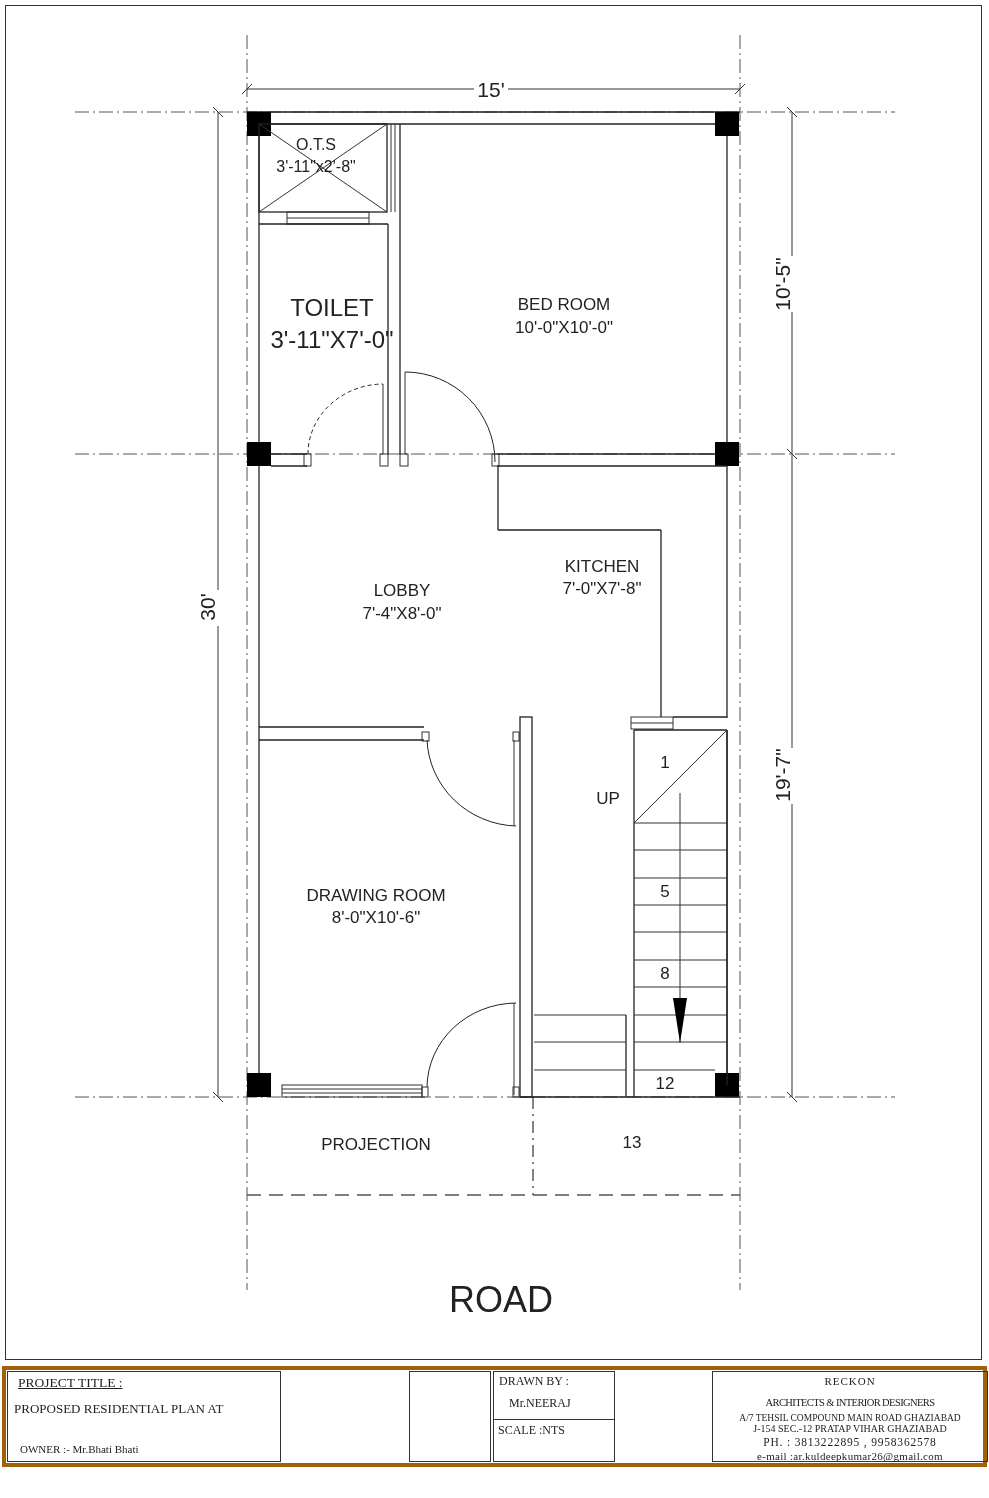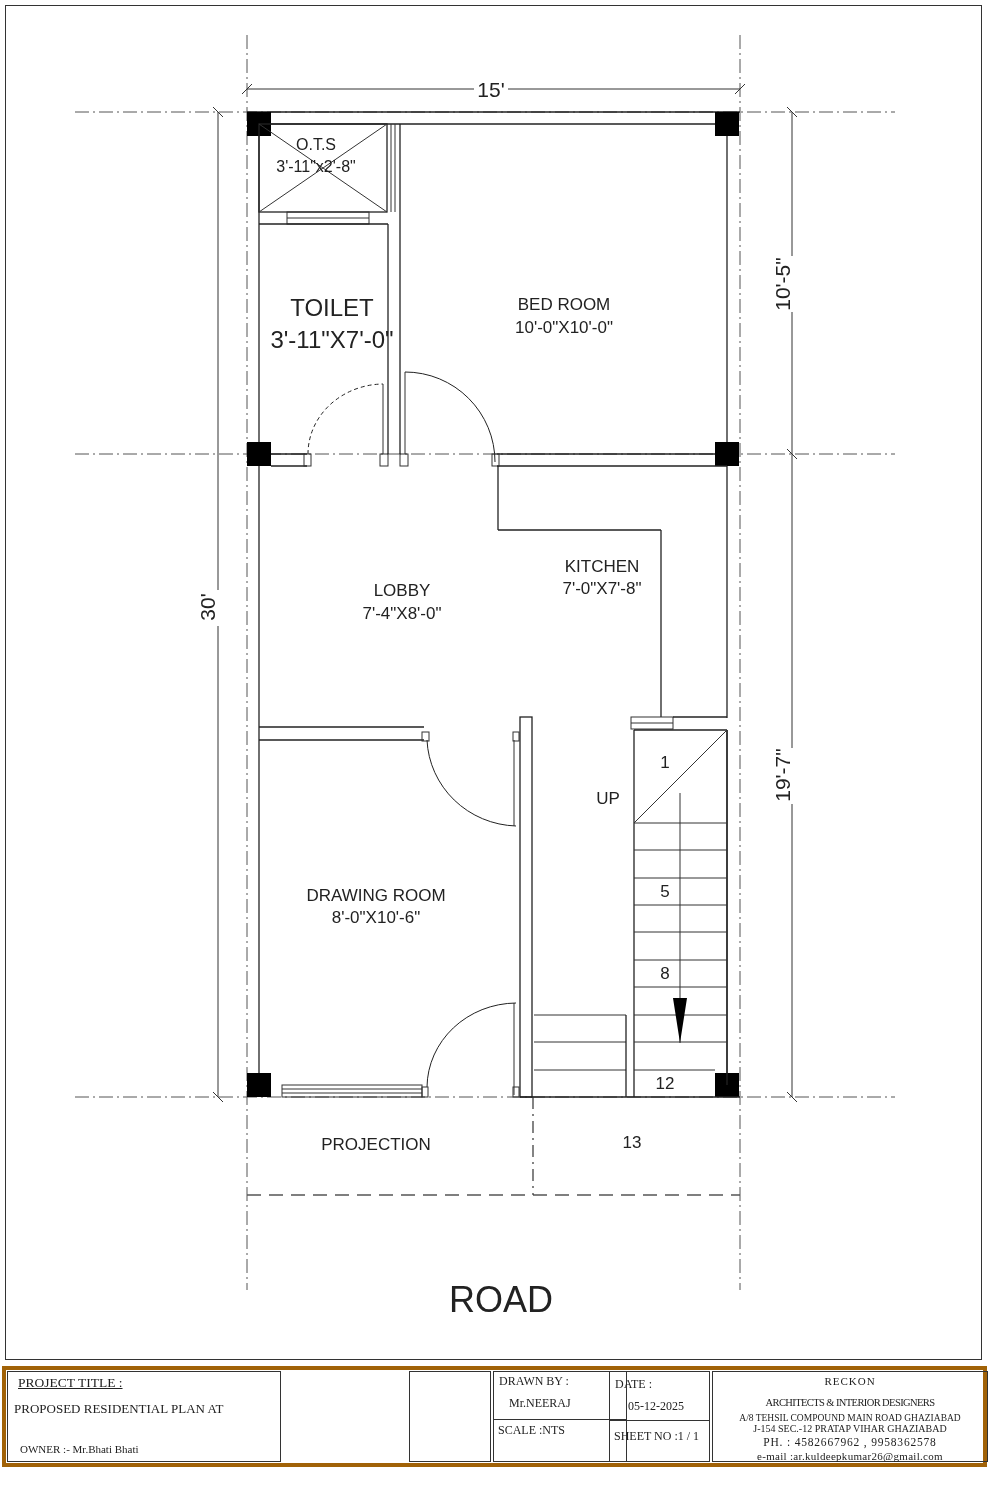--- a/index.html
+++ b/index.html
@@ -190,33 +190,27 @@
   <text class="lbl cond" x="501" y="1312" font-size="36" text-anchor="middle">ROAD</text>
 </svg>
 
 <div class="tb">
   <div class="tb-cell" style="left:1px; width:274px;">
     <div class="tb-text u" style="left:10px; top:3px; font-size:13.5px;">PROJECT  TITLE  :</div>
     <div class="tb-text" style="left:6px; top:29px; font-size:13px;">PROPOSED RESIDENTIAL PLAN AT</div>
     <div class="tb-text" style="left:12px; top:71px; font-size:11px;">OWNER :- Mr.Bhati Bhati</div>
   </div>
   <div class="tb-cell" style="left:403px; width:82px;"></div>
-  <div class="tb-cell" style="left:487px; width:134px;">
+  <div class="tb-cell" style="left:487px; width:122px;">
     <div class="tb-text" style="left:5px; top:2px; font-size:12px;">DRAWN BY  :</div>
     <div class="tb-text" style="left:15px; top:24px; font-size:12px;">Mr.NEERAJ</div>
     <div class="hline" style="top:47px;"></div>
     <div class="tb-text" style="left:4px; top:51px; font-size:12px;">SCALE  :NTS</div>
   </div>
-  <div class="tb-cell" style="left:603px; width:101px;">
-    <div class="tb-text" style="left:5px; top:5px; font-size:12px;">DATE  :</div>
-    <div class="tb-text" style="left:18px; top:27px; font-size:12px;">05-12-2025</div>
-    <div class="hline" style="top:48px;"></div>
-    <div class="tb-text" style="left:4px; top:57px; font-size:12px;">SHEET NO :1 / 1</div>
-  </div>
   <div class="tb-cell" style="left:706px; width:276px; text-align:center;">
     <div class="tb-text" style="left:0; right:0; top:3px; font-size:11px; letter-spacing:1px;">RECKON</div>
     <div class="tb-text" style="left:0; right:0; top:25px; font-size:10.5px; font-family:Liberation Serif, serif; letter-spacing:-0.6px;">ARCHITECTS &amp; INTERIOR DESIGNERS</div>
-    <div class="tb-text" style="left:0; right:0; top:41px; font-size:9.5px;">A/8 TEHSIL COMPOUND MAIN ROAD GHAZIABAD</div>
+    <div class="tb-text" style="left:0; right:0; top:41px; font-size:9.5px;">A/7 TEHSIL COMPOUND MAIN ROAD GHAZIABAD</div>
     <div class="tb-text" style="left:0; right:0; top:51px; font-size:10px;">J-154 SEC.-12 PRATAP VIHAR GHAZIABAD</div>
-    <div class="tb-text" style="left:0; right:0; top:64px; font-size:11.5px; letter-spacing:0.8px;">PH. : 4582667962 , 9958362578</div>
+    <div class="tb-text" style="left:0; right:0; top:64px; font-size:11.5px; letter-spacing:0.8px;">PH. : 3813222895 , 9958362578</div>
     <div class="tb-text" style="left:0; right:0; top:78px; font-size:11px; letter-spacing:0.3px;">e-mail :ar.kuldeepkumar26@gmail.com</div>
   </div>
 </div>
 
 </body></html>

